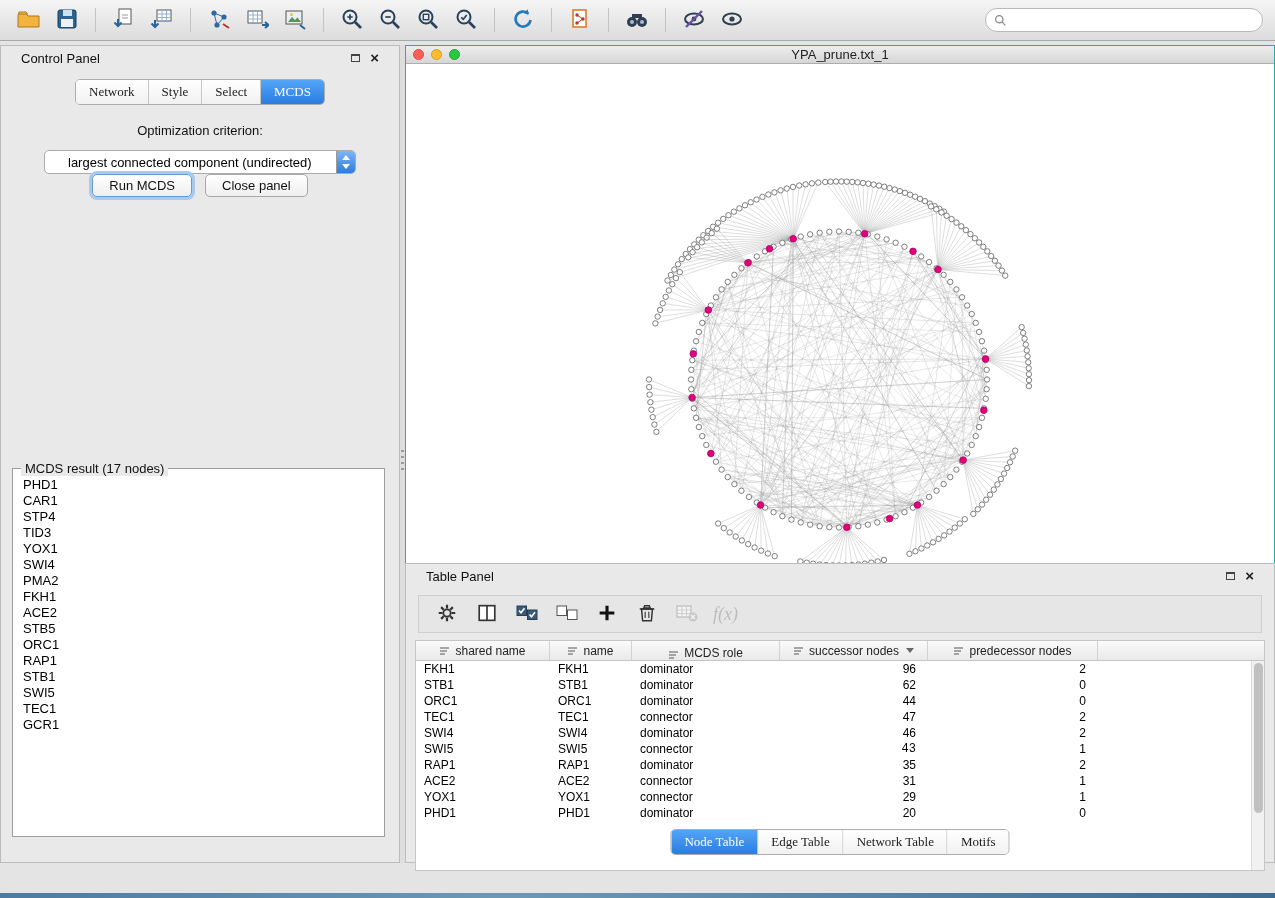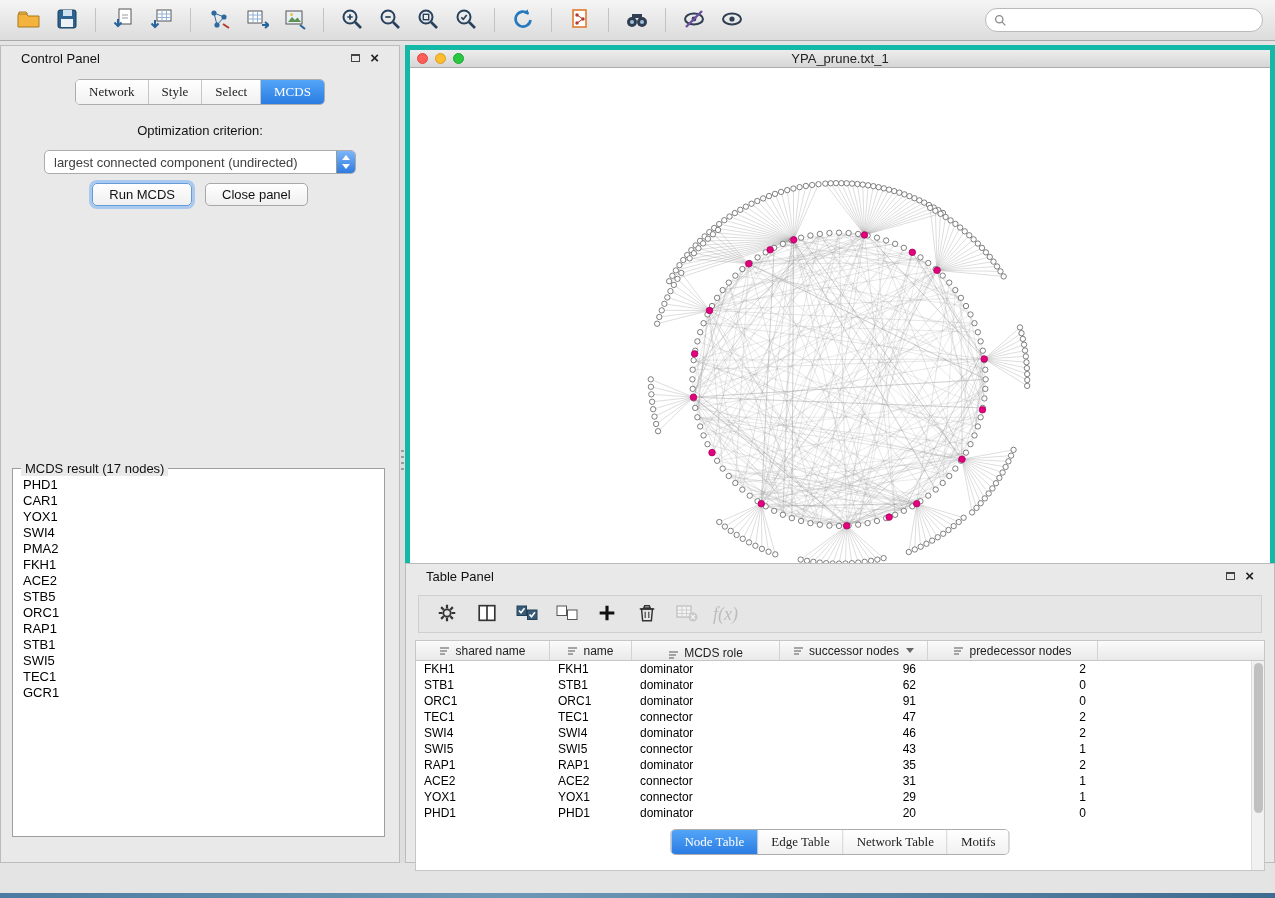--- a/index.html
+++ b/index.html
@@ -36,46 +36,46 @@
   .seg-group { display:inline-flex; border:1px solid #adadad; border-radius:5px;
     overflow:hidden; background:#fff;font-family:Liberation Serif, serif; }
   .seg { padding:4px 13px; font-size:13px; color:#222; border-right:1px solid #c6c6c6;
     background:linear-gradient(#ffffff,#f1f1f1); white-space:nowrap; }
   .seg:last-child { border-right:none; }
   .seg.active { background:linear-gradient(#53a5f8,#2a7ce2); color:#fff; }
   .tabs-row { text-align:center; margin-top:9px; }
   .opt-label { text-align:center; font-size:13px; margin-top:18px; color:#111; }
   .dropdown { width:312px; height:24px; margin:12px auto 0; background:#fff;
     border:1px solid #ababab; border-radius:5px; display:flex; align-items:center; overflow:hidden; }
-  .dd-text { flex:1; font-size:13px; padding-left:9px; color:#404040; white-space:nowrap; }
+  .dd-text { flex:1; font-size:13px; padding-left:23px; color:#000000; white-space:nowrap; }
   .dd-cap { width:19px; height:100%; background:linear-gradient(#7db6f8,#2e7be0);
     border-left:1px solid #9a9a9a; position:relative; }
   .dd-cap:before, .dd-cap:after { content:""; position:absolute; left:5px;
     border-left:4px solid transparent; border-right:4px solid transparent; }
   .dd-cap:before { top:4px; border-bottom:5px solid #fff; }
   .dd-cap:after { bottom:4px; border-top:5px solid #fff; }
-  .btn-row { display:flex; justify-content:center; gap:13px; margin-top:9px; }
+  .btn-row { display:flex; justify-content:center; gap:13px; margin-top:0; }
   .btn { height:23px; padding:0 16px; font-size:13px; border:1px solid #a8a8a8; border-radius:5px;
     background:linear-gradient(#ffffff,#efefef); color:#111; font-family:"Liberation Sans",sans-serif; }
   .btn.focus-ring { border-color:#649bd8; box-shadow:0 0 0 3px #a9c9ee; }
   .result-fieldset { position:absolute; left:11px; right:14px; top:422px; bottom:25px;
     border:1px solid #9e9e9e; background:#fff; }
   .result-legend { position:absolute; top:-8px; left:8px; background:#e9e9e9; padding:0 4px;
     font-size:13px; color:#111; }
   .result-list { position:absolute; inset:8px 2px 2px 2px; overflow:hidden; }
   .result-item { font-size:13px; line-height:16px; padding-left:8px; color:#000; }
 
   
   .v-splitter { position:absolute; left:400px; width:5px; top:45px; bottom:30px; background:#dedede; }
   .v-splitter .dots { position:absolute; top:405px; left:1px; width:3px; height:22px;
     background:repeating-linear-gradient(#9a9a9a 0 2px, transparent 2px 6px); }
 
   
   .network-window { position:absolute; left:405px; top:45px; right:0; height:611px;
-    border:5px solid #14b8a6; background:#fff; }
+    border:1px solid #14b8a6; background:#fff; }
   .net-titlebar { height:18px; background:linear-gradient(#ededed,#d6d6d6);
     border-bottom:1px solid #aeaeae; position:relative; display:flex; align-items:center; padding-left:7px; }
   .tl { width:11px; height:11px; border-radius:50%; margin-right:7px; display:inline-block; }
   .tl.red { background:#ff5f57; border:1px solid #d94942; }
   .tl.yellow { background:#febc2e; border:1px solid #d6a024; }
   .tl.green { background:#28c840; border:1px solid #1fa533; }
   .net-title { position:absolute; left:0; right:0; text-align:center; font-size:13px; color:#222; }
   .net-canvas { position:absolute; top:19px; left:0; right:0; bottom:0; background:#fff; }
   .net-canvas svg { width:100%; height:100%; }
 
@@ -279,20 +279,22 @@
     </div>
     <div class="btn-row">
       <button class="btn focus-ring">Run MCDS</button>
       <button class="btn">Close panel</button>
     </div>
     <div class="result-fieldset">
       <span class="result-legend">MCDS result (17 nodes)</span>
       <div class="result-list" id="result-list">
           <div class="result-item">PHD1</div>
           <div class="result-item">CAR1</div>
+          <div class="result-item">STP4</div>
+          <div class="result-item">TID3</div>
           <div class="result-item">YOX1</div>
           <div class="result-item">SWI4</div>
           <div class="result-item">PMA2</div>
           <div class="result-item">FKH1</div>
           <div class="result-item">ACE2</div>
           <div class="result-item">STB5</div>
           <div class="result-item">ORC1</div>
           <div class="result-item">RAP1</div>
           <div class="result-item">STB1</div>
           <div class="result-item">SWI5</div>
@@ -1141,42 +1143,42 @@
             <div class="td" style="width: 134px;">STB1</div>
             <div class="td" style="width: 82px;">STB1</div>
             <div class="td" style="width: 148px;">dominator</div>
             <div class="td num" style="width: 148px;">62</div>
             <div class="td num" style="width: 170px;">0</div>
           </div>
           <div class="trow">
             <div class="td" style="width: 134px;">ORC1</div>
             <div class="td" style="width: 82px;">ORC1</div>
             <div class="td" style="width: 148px;">dominator</div>
-            <div class="td num" style="width: 148px;">91</div>
+            <div class="td num" style="width: 148px;">44</div>
             <div class="td num" style="width: 170px;">0</div>
           </div>
           <div class="trow">
             <div class="td" style="width: 134px;">TEC1</div>
             <div class="td" style="width: 82px;">TEC1</div>
             <div class="td" style="width: 148px;">connector</div>
             <div class="td num" style="width: 148px;">47</div>
             <div class="td num" style="width: 170px;">2</div>
           </div>
           <div class="trow">
             <div class="td" style="width: 134px;">SWI4</div>
             <div class="td" style="width: 82px;">SWI4</div>
             <div class="td" style="width: 148px;">dominator</div>
             <div class="td num" style="width: 148px;">46</div>
             <div class="td num" style="width: 170px;">2</div>
           </div>
           <div class="trow">
             <div class="td" style="width: 134px;">SWI5</div>
             <div class="td" style="width: 82px;">SWI5</div>
             <div class="td" style="width: 148px;">connector</div>
-            <div class="td num" style="width: 148px;">43</div>
+            <div class="td num" style="width: 148px; font-family: Liberation Mono, monospace;">43</div>
             <div class="td num" style="width: 170px;">1</div>
           </div>
           <div class="trow">
             <div class="td" style="width: 134px;">RAP1</div>
             <div class="td" style="width: 82px;">RAP1</div>
             <div class="td" style="width: 148px;">dominator</div>
             <div class="td num" style="width: 148px;">35</div>
             <div class="td num" style="width: 170px;">2</div>
           </div>
           <div class="trow">

